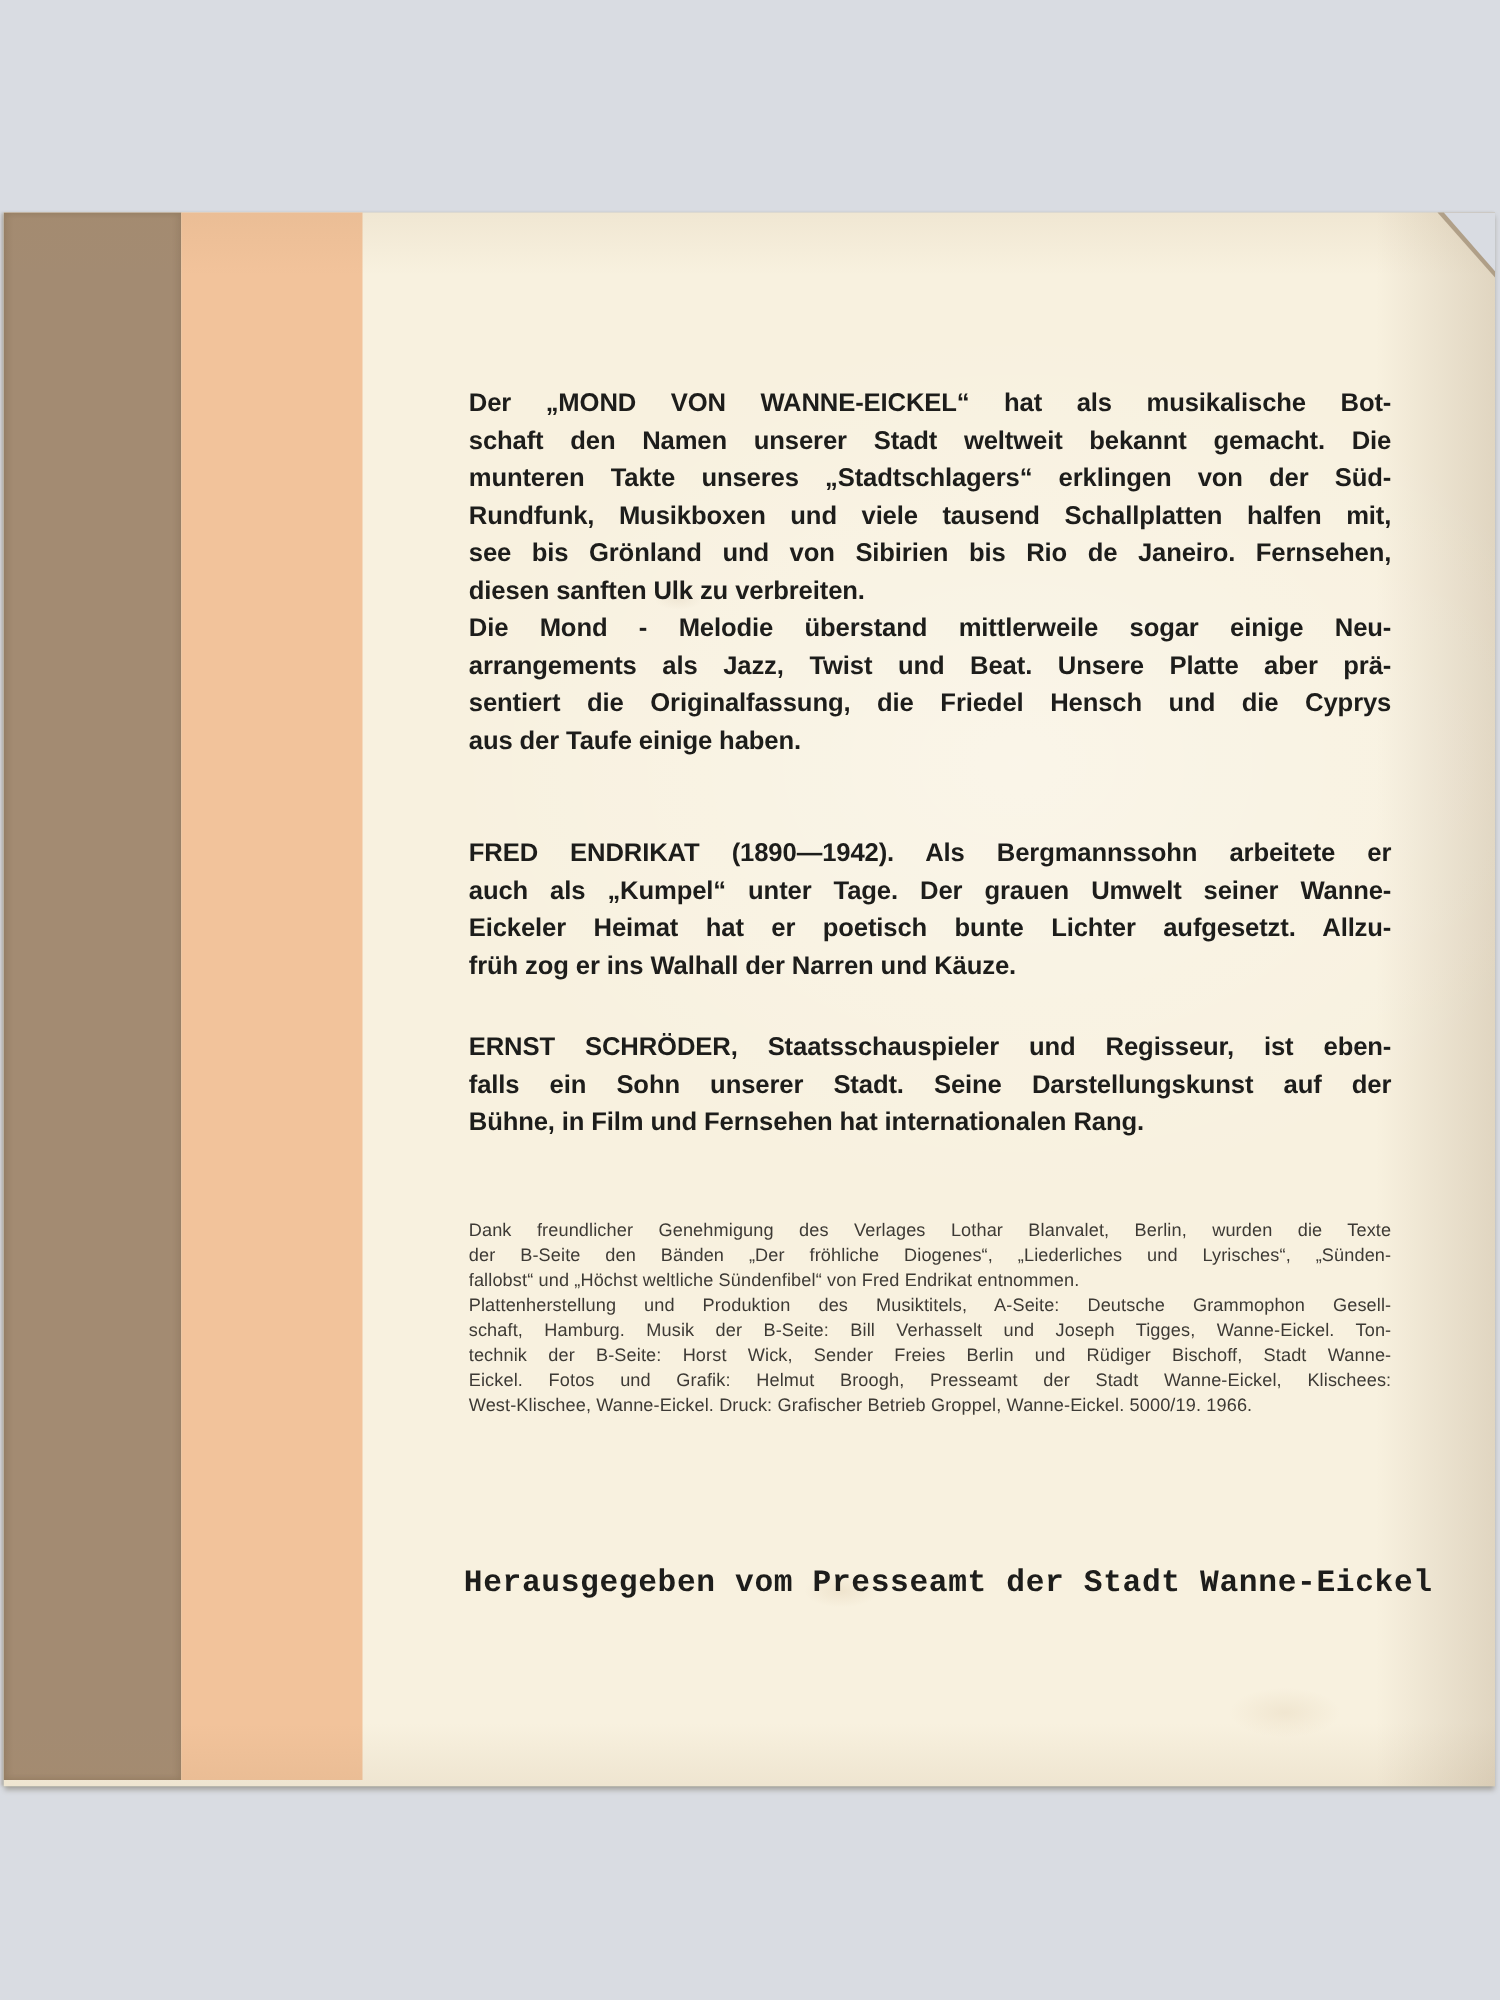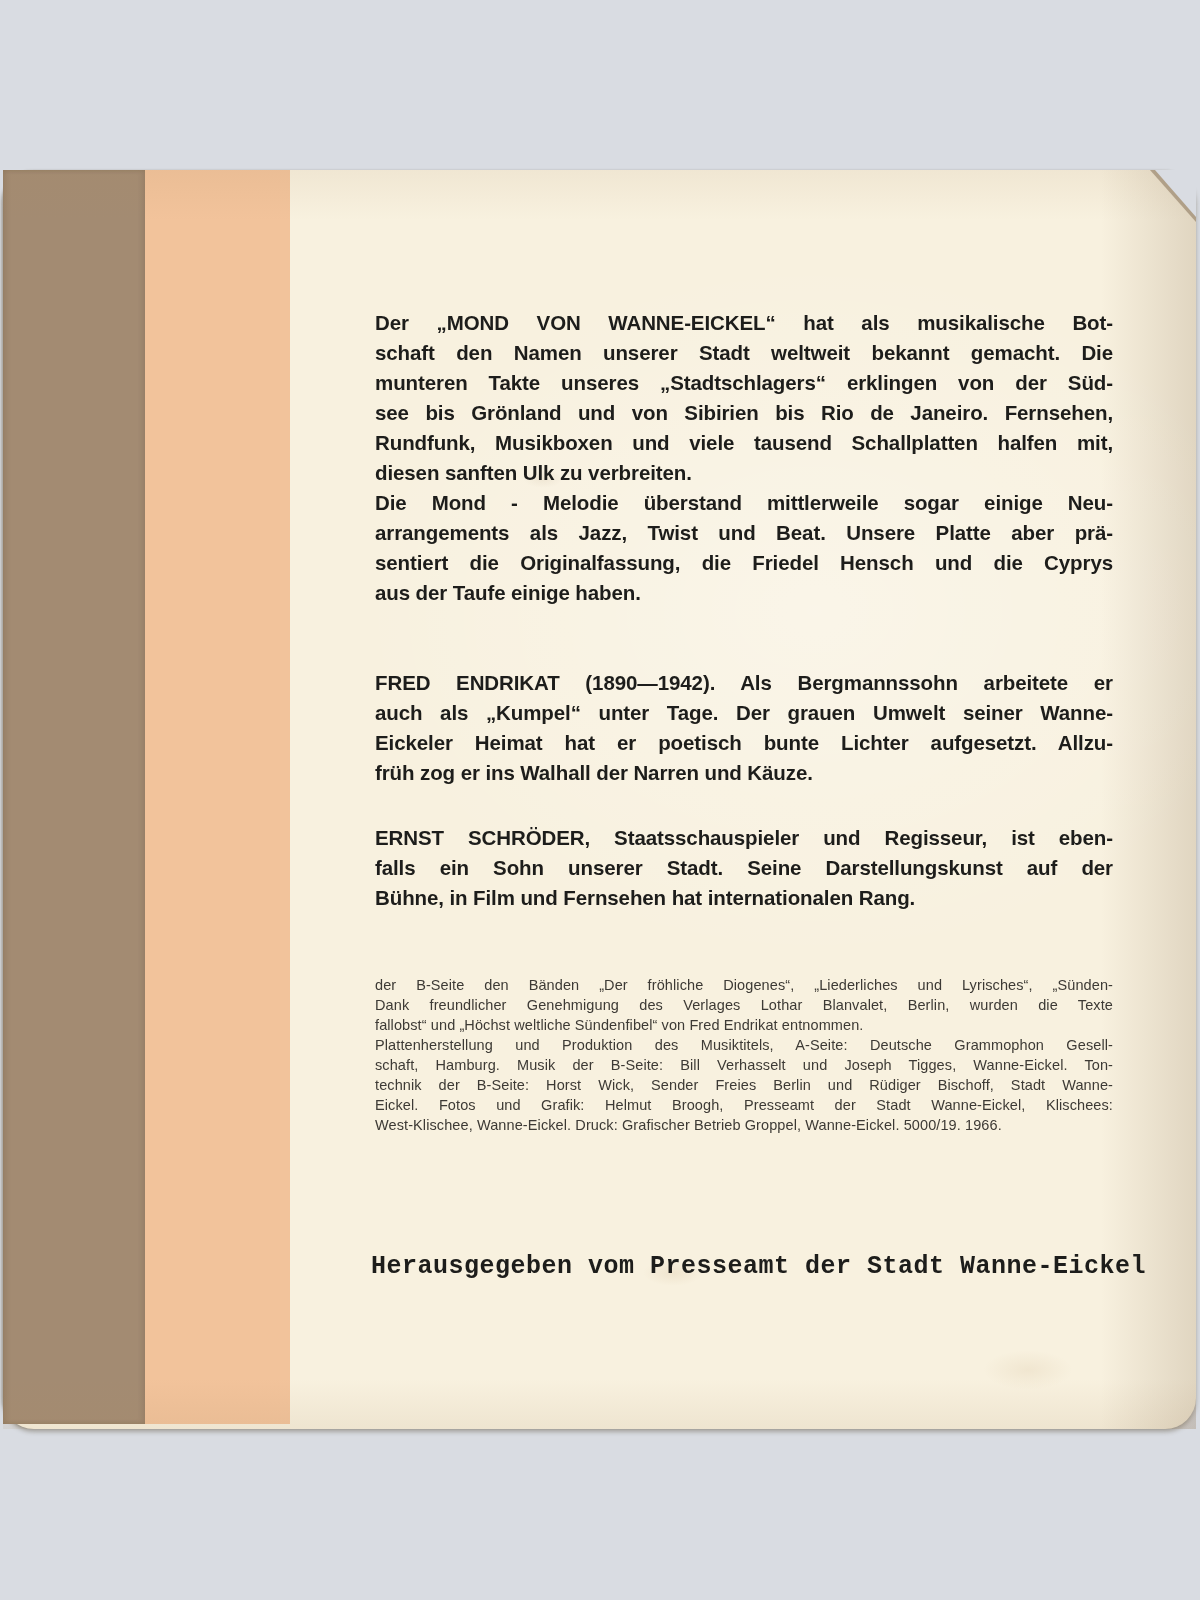--- a/index.html
+++ b/index.html
@@ -15,21 +15,20 @@
   body{
     width:1200px;height:1600px;
     background:var(--backdrop);
     position:relative;overflow:hidden;
     font-family:"Liberation Sans",sans-serif;
   }
   .paper{
     position:absolute;left:3px;top:170px;width:1193px;height:1259px;
     background:var(--paper);
     box-shadow:0 3px 4px rgba(90,80,60,0.40), -2px 0 2px rgba(110,100,80,0.25);
-    border-radius:31px;
   }
   .paper-shade{
     position:absolute;inset:0;z-index:2;pointer-events:none;
     background:
       radial-gradient(ellipse 55% 40% at 68% 35%, rgba(255,255,255,0.30), rgba(255,255,255,0) 70%),
       linear-gradient(to right, rgba(0,0,0,0) 92%, rgba(140,115,85,0.22) 100%),
       linear-gradient(to bottom, rgba(170,140,100,0.10) 0%, rgba(0,0,0,0) 4%, rgba(0,0,0,0) 96%, rgba(170,140,100,0.12) 100%);
   }
   .stripe{position:absolute;top:0;height:calc(100% - 5px);z-index:1;}
   .stripe-brown{left:0;width:142px;background:var(--stripe-brown);
@@ -83,22 +82,22 @@
   <div class="stain stain-2"></div>
   <div class="stain stain-3"></div>
   <div class="dogear-fold"></div>
   <div class="dogear"></div>
 
   <div class="content">
     <div class="para">
         <div class="tline">Der „MOND VON WANNE-EICKEL“ hat als musikalische Bot-</div>
         <div class="tline">schaft den Namen unserer Stadt weltweit bekannt gemacht. Die</div>
         <div class="tline">munteren Takte unseres „Stadtschlagers“ erklingen von der Süd-</div>
+        <div class="tline">Rundfunk, Musikboxen und viele tausend Schallplatten halfen mit,</div>
         <div class="tline">see bis Grönland und von Sibirien bis Rio de Janeiro. Fernsehen,</div>
-        <div class="tline">Rundfunk, Musikboxen und viele tausend Schallplatten halfen mit,</div>
         <div class="tline tlast">diesen sanften Ulk zu verbreiten.</div>
       </div>
     <div class="para">
         <div class="tline">Die Mond - Melodie überstand mittlerweile sogar einige Neu-</div>
         <div class="tline">arrangements als Jazz, Twist und Beat. Unsere Platte aber prä-</div>
         <div class="tline">sentiert die Originalfassung, die Friedel Hensch und die Cyprys</div>
         <div class="tline tlast">aus der Taufe einige haben.</div>
       </div>
     <div class="para para-gap-lg">
         <div class="tline">FRED ENDRIKAT (1890—1942). Als Bergmannssohn arbeitete er</div>
@@ -107,22 +106,22 @@
         <div class="tline tlast">früh zog er ins Walhall der Narren und Käuze.</div>
       </div>
     <div class="para para-gap-md">
         <div class="tline">ERNST SCHRÖDER, Staatsschauspieler und Regisseur, ist eben-</div>
         <div class="tline">falls ein Sohn unserer Stadt. Seine Darstellungskunst auf der</div>
         <div class="tline tlast">Bühne, in Film und Fernsehen hat internationalen Rang.</div>
       </div>
 
     <div class="credits">
       <div class="para small">
+          <div class="tline">Dank freundlicher Genehmigung des Verlages Lothar Blanvalet, Berlin, wurden die Texte</div>
           <div class="tline">der B-Seite den Bänden „Der fröhliche Diogenes“, „Liederliches und Lyrisches“, „Sünden-</div>
-          <div class="tline">Dank freundlicher Genehmigung des Verlages Lothar Blanvalet, Berlin, wurden die Texte</div>
           <div class="tline tlast">fallobst“ und „Höchst weltliche Sündenfibel“ von Fred Endrikat entnommen.</div>
         </div>
       <div class="para small">
           <div class="tline">Plattenherstellung und Produktion des Musiktitels, A-Seite: Deutsche Grammophon Gesell-</div>
           <div class="tline">schaft, Hamburg. Musik der B-Seite: Bill Verhasselt und Joseph Tigges, Wanne-Eickel. Ton-</div>
           <div class="tline">technik der B-Seite: Horst Wick, Sender Freies Berlin und Rüdiger Bischoff, Stadt Wanne-</div>
           <div class="tline">Eickel.  Fotos und Grafik: Helmut Broogh, Presseamt der Stadt Wanne-Eickel, Klischees:</div>
           <div class="tline tlast">West-Klischee, Wanne-Eickel. Druck: Grafischer Betrieb Groppel, Wanne-Eickel. 5000/19. 1966.</div>
         </div>
     </div>

